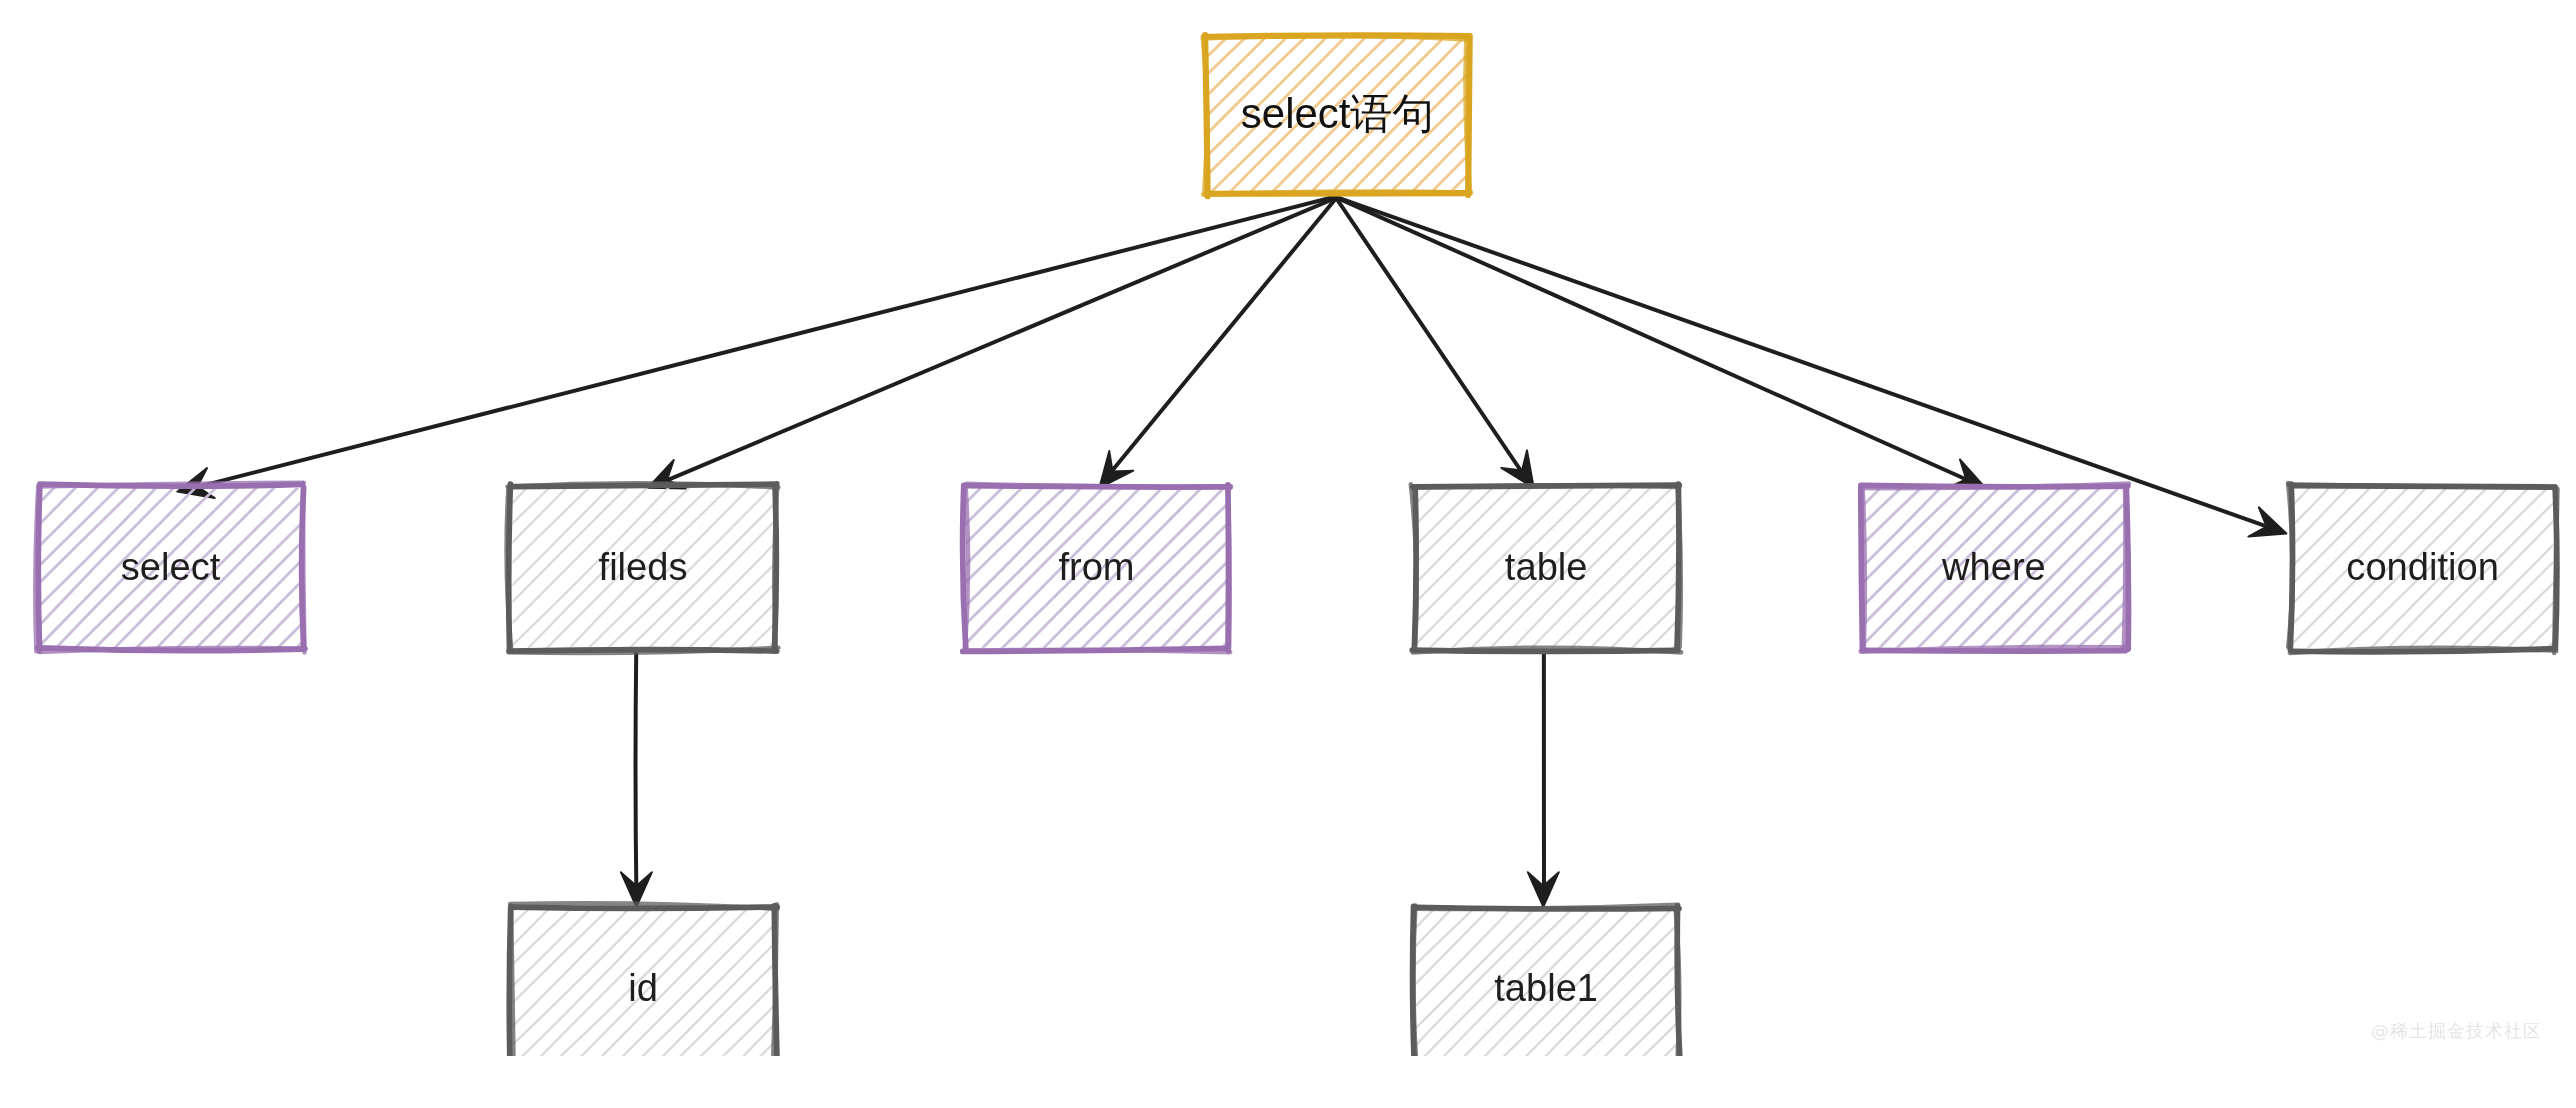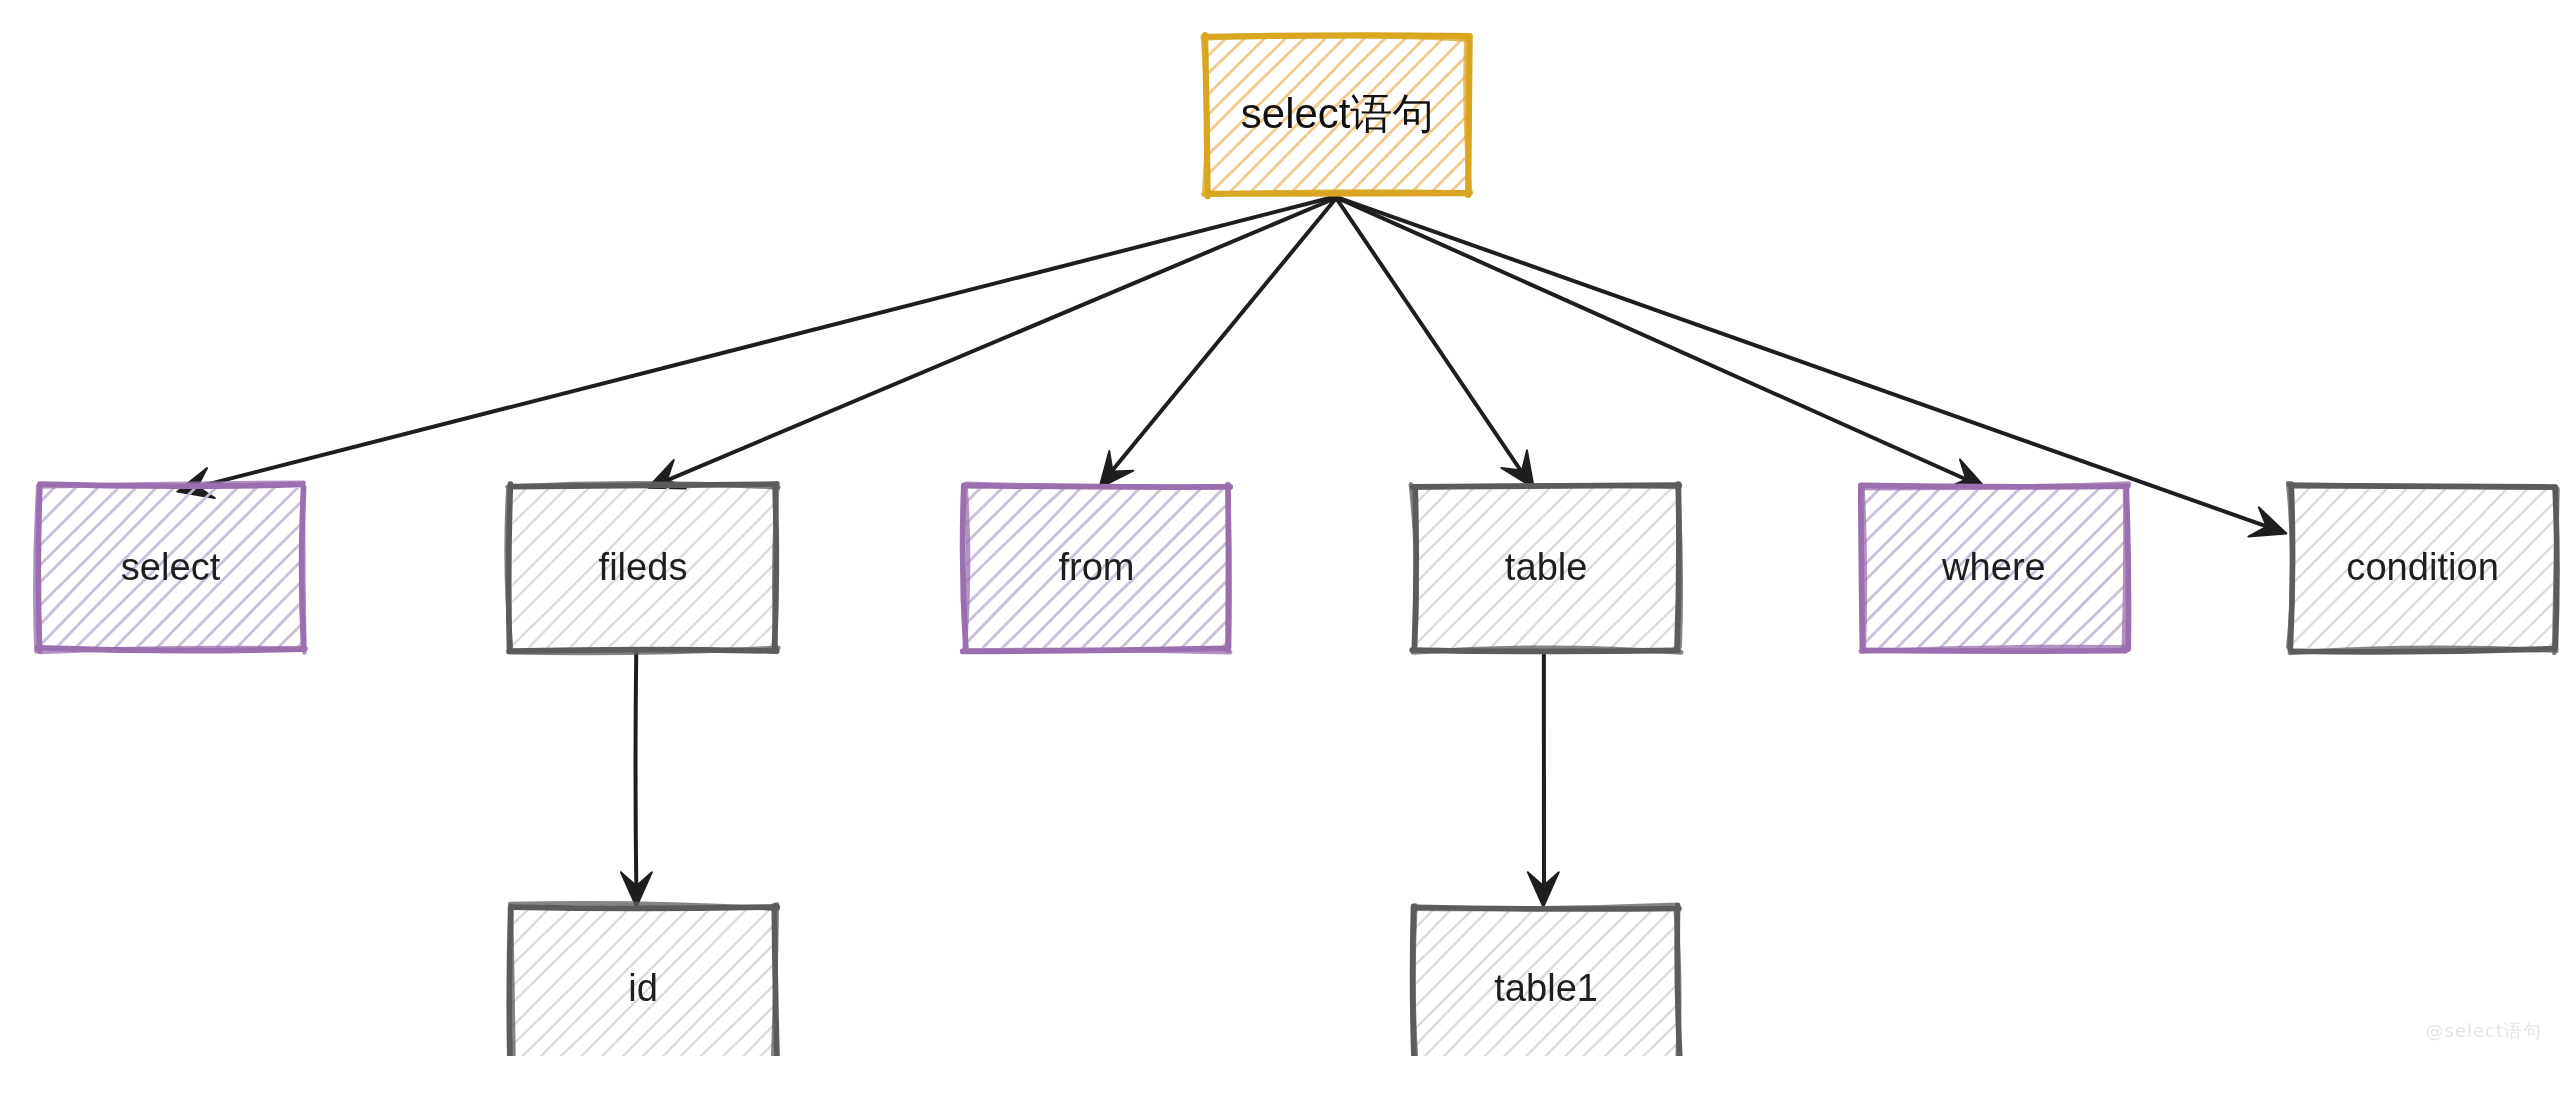--- a/index.html
+++ b/index.html
@@ -536,15 +536,15 @@
             <path d="M 1484.75006 1124.16767 Q 1481.39 1038 1483.784945 951.328915" class="rough-stroke" stroke="#5c5c5c" stroke-width="6" opacity="1"></path>
             <path d="M 1486.463075 953.68615 Q 1623 955.075 1761.310825 949.62805" class="rough-stroke" stroke="#5c5c5c" stroke-width="4.800000000000001" opacity="0.75"></path>
             <path d="M 1758.872725 954.2653 Q 1765.819 1038 1759.96555 1125.35135" class="rough-stroke" stroke="#5c5c5c" stroke-width="4.800000000000001" opacity="0.75"></path>
             <path d="M 1761.03205 1120.73435 Q 1623 1129.364 1482.768125 1122.10595" class="rough-stroke" stroke="#5c5c5c" stroke-width="4.800000000000001" opacity="0.75"></path>
             <path d="M 1487.2346 1124.729 Q 1480.961 1038 1485.7145 950.3881" class="rough-stroke" stroke="#5c5c5c" stroke-width="4.800000000000001" opacity="0.75"></path>
           </g>
           <text x="1623" y="1040" class="node-label">table1</text>
         </g>
       </g>
   </svg>
-  <div class="watermark">@select语句</div>
+  <div class="watermark">@稀土掘金技术社区</div>
 </div>
 
 
 </body></html>

